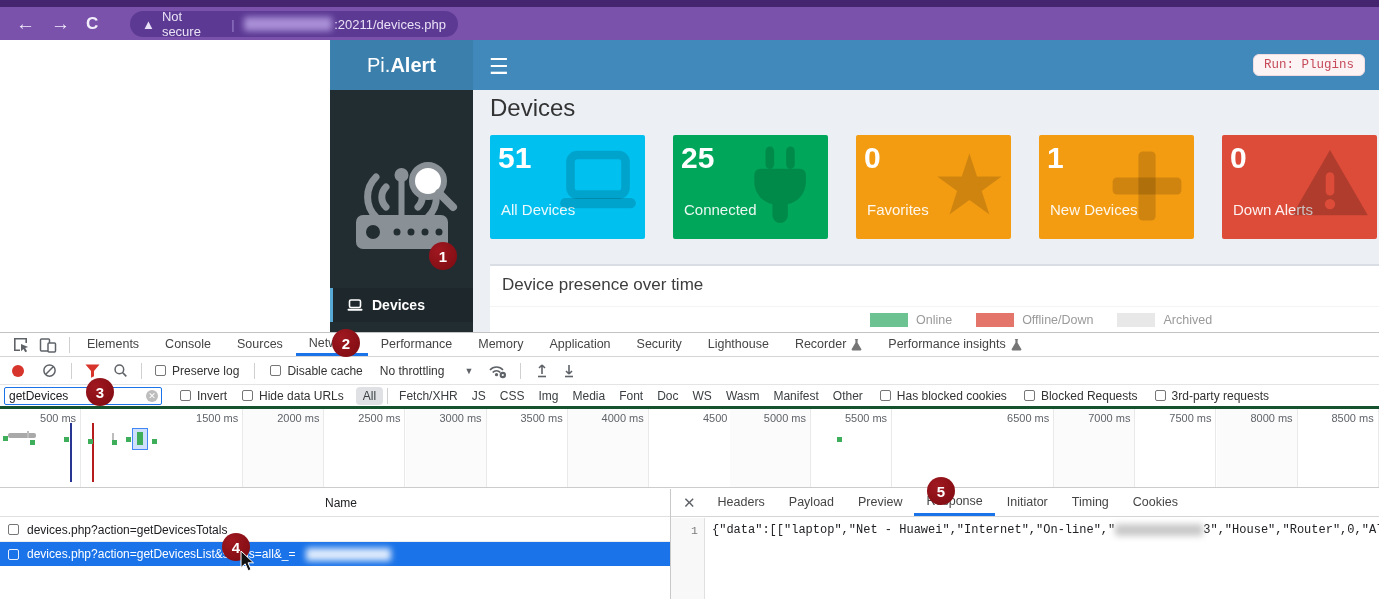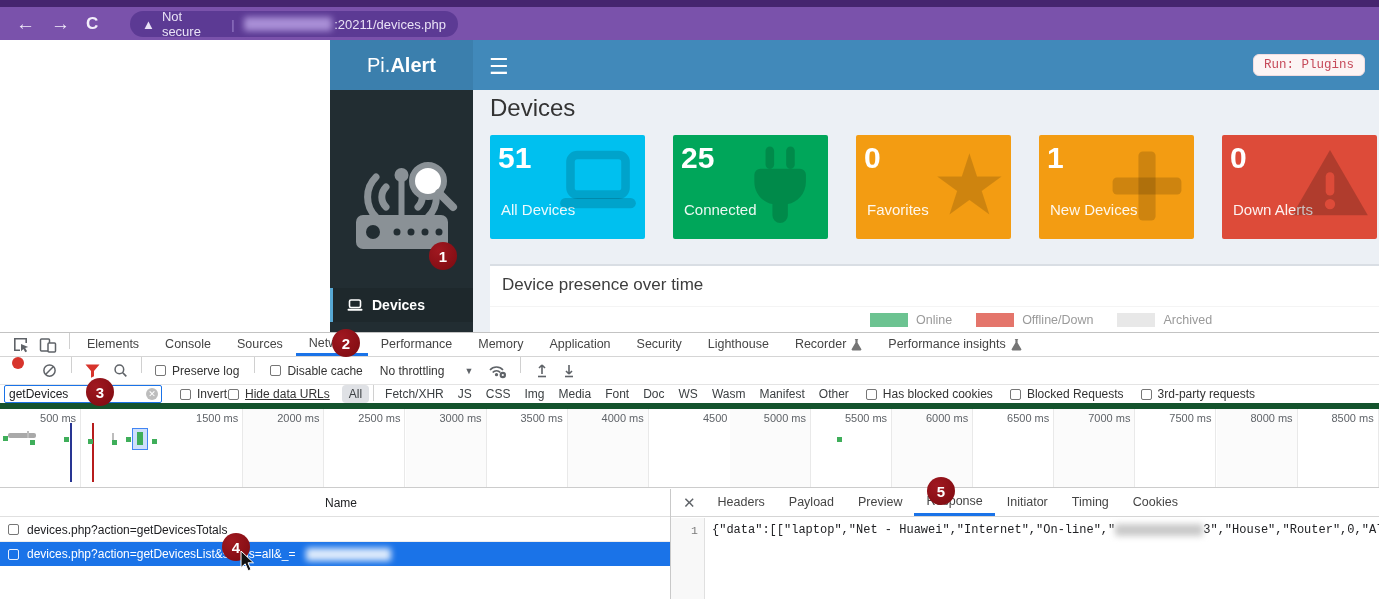--- a/index.html
+++ b/index.html
@@ -48,31 +48,31 @@
   .panel-title { left:12px; top:9px; font-size:17px; color:#3d3d3d; }
   .panel-div { left:0; top:40px; width:889px; border-top:1px solid #f4f4f4; }
   .legend { left:380px; top:47px; display:flex; align-items:center; gap:24px; }
   .legend-item { display:flex; align-items:center; gap:8px; }
   .legend-swatch { width:38px; height:14px; }
   .legend-label { font-size:12.5px; color:#9a9a9a; }
 
   
   .devtools { left:0; top:332px; width:1379px; height:267px; background:#fff; border-top:1px solid #c3c3c3;
     font-size:12px; color:#333; }
-  .dt-row { position:absolute; left:0; width:1379px; display:flex; background:#fff; }
+  .dt-row { position:absolute; left:0; width:1379px; display:flex; align-items:center; background:#fff; }
   .dt-tabbar { top:0; height:24px; border-bottom:1px solid #d5d5d5; }
   .vsep { width:1px; height:16px; background:#d0d0d0; }
   .dt-tab { padding:0 13px; line-height:23px; color:#454545; font-size:12.5px; cursor:pointer; display:flex; align-items:center; gap:5px; white-space:nowrap; }
   .dt-tab.selected { border-bottom:3px solid #1a73e8; line-height:20px; }
   .dt-nettools { top:24px; height:28px; border-bottom:1px solid #e4e4e4; }
   .tool-ic { display:flex; align-items:center; cursor:pointer; }
   .rec-dot { width:12px; height:12px; border-radius:50%; background:#d7342c; }
   .ck-item { display:flex; align-items:center; gap:6px; cursor:pointer; color:#333; white-space:nowrap; }
   .cb { width:11px; height:11px; border:1px solid #767676; border-radius:2px; background:#fff; flex:0 0 auto; }
-  .dt-filterrow { top:52px; height:24px; border-bottom:6px solid #14532d; }
+  .dt-filterrow { top:52px; height:24px; border-bottom:3px solid #14532d; }
   .filter-input { position:relative; width:158px; height:18px; border:1px solid #1a73e8; border-radius:2px;
     display:flex; align-items:center; padding:0 4px; }
   .filter-input .ftext { font-size:12px; color:#202124; }
   .fclear { position:absolute; right:3px; top:2px; width:12px; height:12px; border-radius:50%; background:#bdbdbd;
     color:#fff; font-size:9px; line-height:12px; text-align:center; cursor:pointer; }
   .chip { padding:2px 7px; border-radius:4px; color:#3c4043; cursor:pointer; white-space:nowrap; }
   .chip.selected { background:#dfe1e5; }
   .dt-timeline { top:76px; height:79px; width:1379px; border-bottom:1px solid #ccc; overflow:hidden; background:#fff; cursor:pointer; }
   .tl-col { position:absolute; top:0; bottom:0; width:81.1px; border-right:1px solid #e9e9e9; }
   .tl-col.alt { background:#fbfbfb; }
@@ -362,21 +362,21 @@
 
     <div class="dt-row dt-filterrow">
       <span class="filter-input" style="margin-left:4px;">
         <span class="ftext">getDevices</span>
         <span class="fclear">✕</span>
       </span>
       <label class="ck-item" style="margin-left:18px;">
         <span class="cb"></span>
         <span>Invert</span>
       </label>
-      <label class="ck-item" style="margin-left:1px;text-decoration:underline;">
+      <label class="ck-item" style="margin-left:15px;">
         <span class="cb"></span>
         <span>Hide data URLs</span>
       </label>
       <span class="chip selected" style="margin-left:12px;">All</span>
       <span class="vsep" style="margin-left:4px;"></span>
       <span class="chip" style="margin-left:4px;">Fetch/XHR</span>
       <span class="chip">JS</span>
       <span class="chip">CSS</span>
       <span class="chip">Img</span>
       <span class="chip">Media</span>
@@ -424,23 +424,20 @@
         </div>
         <div class="tl-col" style="left: 669px;">
           <span class="tl-label">4500 ms</span>
         </div>
         <div class="tl-col alt" style="left: 729.9px;">
           <span class="tl-label">5000 ms</span>
         </div>
         <div class="tl-col" style="left: 811px;">
           <span class="tl-label">5500 ms</span>
         </div>
-        <div class="tl-col alt" style="left: 892.1px;">
-          <span class="tl-label">6000 ms</span>
-        </div>
         <div class="tl-col" style="left: 973.2px;">
           <span class="tl-label">6500 ms</span>
         </div>
         <div class="tl-col alt" style="left: 1054.3px;">
           <span class="tl-label">7000 ms</span>
         </div>
         <div class="tl-col" style="left: 1135.4px;">
           <span class="tl-label">7500 ms</span>
         </div>
         <div class="tl-col alt" style="left: 1216.5px;">

